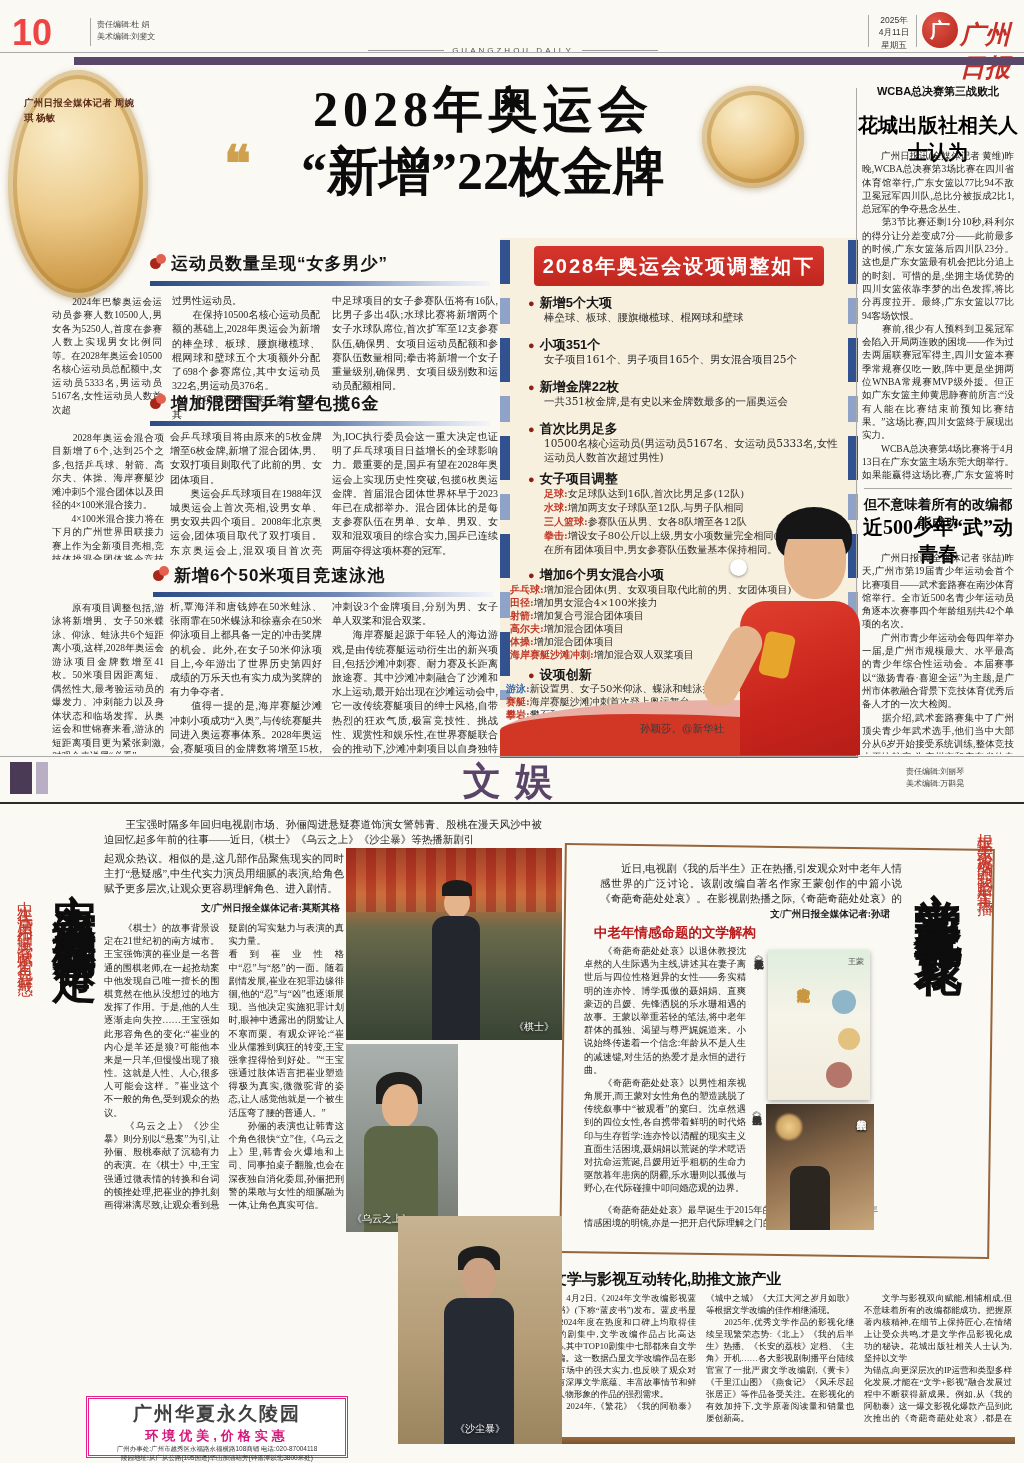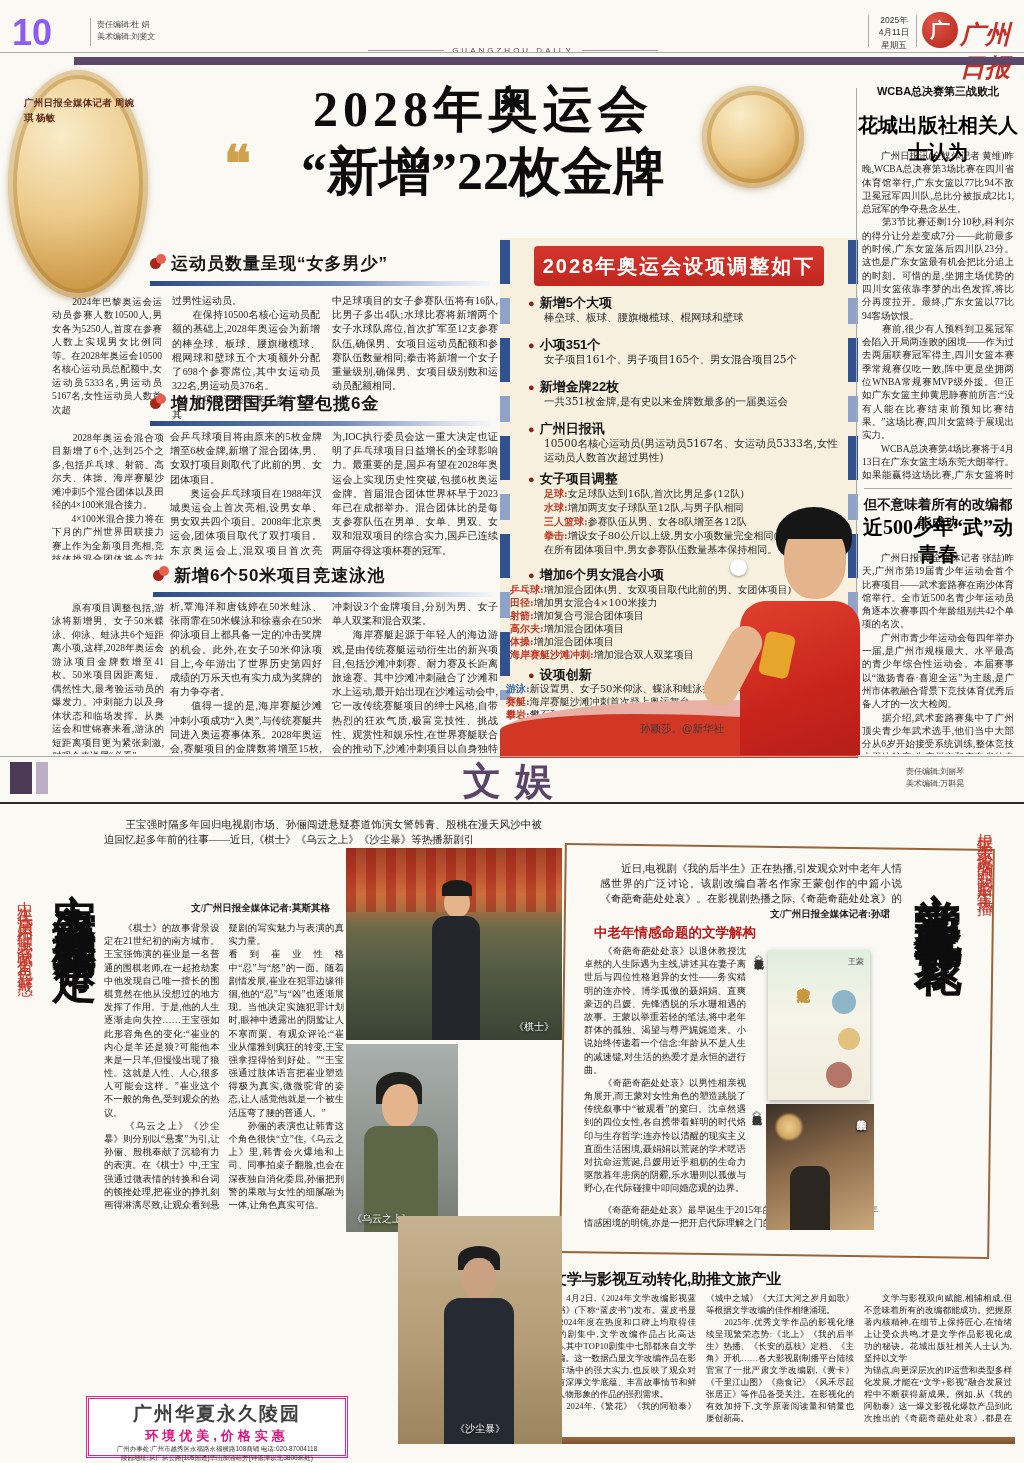--- a/index.html
+++ b/index.html
@@ -5,21 +5,21 @@
   *{box-sizing:border-box;margin:0;padding:0}
   html,body{background:#e8e6e2}
   .page{position:relative;width:1024px;height:1463px;background:#fbf9f4;overflow:hidden;
         font-family:"Liberation Sans",sans-serif;color:#1a1a1a}
   .abs{position:absolute}
   .serif{font-family:"Liberation Serif",serif}
   .col{position:absolute;font-family:"Liberation Serif",serif;text-align:justify;
        line-height:1.42;color:#1f1f1f;white-space:pre-line;overflow:hidden;font-size:10px}
   .vtext{writing-mode:vertical-rl}
   
-  .pageno{font-size:36px;font-weight:900;color:#8b5cf6}
+  .pageno{font-size:36px;font-weight:900;color:#ef4444}
   .edsmall{font-size:8px;line-height:1.5;color:#444}
   .secttl{font-family:"Liberation Serif",serif;font-weight:900;color:#4f3f60}
   .subrow{display:flex;align-items:center;gap:8px}
   .subrow .ln{flex:1;height:1px;background:#999}
   .subrow .tx{font-size:8px;letter-spacing:3px;color:#555;white-space:nowrap}
   .purpleband{background:#5a4769}
   .brand{font-family:"DejaVu Serif",serif;font-style:italic;font-weight:bold;color:#c53028}
   .logocircle{border-radius:50%;background:radial-gradient(circle at 35% 30%,#e0564a,#b42318);
               display:flex;align-items:center;justify-content:center;color:#fff;font-weight:bold}
   
@@ -145,21 +145,21 @@
   <div class="abs sidebars" style="left:500px;top:240px;width:10px;height:460px"></div>
   <div class="abs sidebars" style="left:848px;top:240px;width:10px;height:460px"></div>
   <div class="abs ibanner" style="left:534px;top:246px;width:290px;height:40px">2028年奥运会设项调整如下</div>
 
   <div class="bhead" style="top:294px"><span class="bdot">●</span><span>新增5个大项</span></div>
   <div class="bbody" style="top:311px">棒垒球、板球、腰旗橄榄球、棍网球和壁球</div>
   <div class="bhead" style="top:336px"><span class="bdot">●</span><span>小项351个</span></div>
   <div class="bbody" style="top:353px">女子项目161个、男子项目165个、男女混合项目25个</div>
   <div class="bhead" style="top:378px"><span class="bdot">●</span><span>新增金牌22枚</span></div>
   <div class="bbody" style="top:395px">一共351枚金牌,是有史以来金牌数最多的一届奥运会</div>
-  <div class="bhead" style="top:420px"><span class="bdot">●</span><span>广州日报讯</span></div>
+  <div class="bhead" style="top:420px"><span class="bdot">●</span><span>首次比男足多</span></div>
   <div class="bbody" style="top:437px">10500名核心运动员(男运动员5167名、女运动员5333名,女性运动员人数首次超过男性)</div>
 
   <div class="bhead" style="top:470px"><span class="bdot">●</span><span>女子项目调整</span></div>
   <div class="bline" style="top:487px"><span class="blab">足球:</span><span>女足球队达到16队,首次比男足多(12队)</span></div>
   <div class="bline" style="top:501px"><span class="blab">水球:</span><span>增加两支女子球队至12队,与男子队相同</span></div>
   <div class="bline" style="top:515px"><span class="blab">三人篮球:</span><span>参赛队伍从男、女各8队增至各12队</span></div>
   <div class="bline" style="top:529px"><span class="blab">拳击:</span><span>增设女子80公斤以上级,男女小项数量完全相同(均为7项)</span></div>
   <div class="bline" style="top:543px"><span>在所有团体项目中,男女参赛队伍数量基本保持相同。</span></div>
 
   <div class="bhead" style="top:566px"><span class="bdot">●</span><span>增加6个男女混合小项</span></div>
@@ -208,21 +208,22 @@
   <div class="abs secttl" style="left:440px;top:756px;width:150px;text-align:center;font-size:38px;letter-spacing:14px;color:#5a4468">文娱</div>
   <div class="abs edsmall" style="left:906px;top:766px">
     <div>责任编辑:刘丽琴</div>
     <div>美术编辑:万斟晃</div>
   </div>
   <div class="abs" style="left:0;top:802px;width:1024px;height:2px;background:#2b2b2b"></div>
 
   <div class="abs vred" style="left:14px;top:888px;height:500px;font-size:16px;letter-spacing:5px">中生代演员用细腻表演赋予角色新鲜感</div>
   <div class="abs vbig" style="left:46px;top:858px;height:510px;font-size:44px;letter-spacing:7px">实力演绎悬疑剧获肯定</div>
   <div class="col" style="left:104px;top:818px;width:438px;height:32px;font-size:10.5px">　　王宝强时隔多年回归电视剧市场、孙俪闯进悬疑赛道饰演女警韩青、殷桃在漫天风沙中被迫回忆起多年前的往事——近日,《棋士》《乌云之上》《沙尘暴》等热播新剧引</div>
-  <div class="abs byline" style="left:90px;top:902px;width:240px">文/广州日报全媒体记者:莫斯其格</div>
+  <div class="col" style="left:104px;top:852px;width:240px;height:48px;font-size:10.5px">起观众热议。相似的是,这几部作品聚焦现实的同时主打“悬疑感”,中生代实力演员用细腻的表演,给角色赋予更多层次,让观众更容易理解角色、进入剧情。</div>
+  <div class="abs byline" style="left:100px;top:902px;width:240px">文/广州日报全媒体记者:莫斯其格</div>
   <div class="abs" style="left:104px;top:922px;width:240px;height:468px;column-count:2;column-gap:9px;overflow:hidden">
     <div class="serif" style="font-size:9.3px;line-height:1.42;text-align:justify;white-space:pre-line">　　《棋士》的故事背景设定在21世纪初的南方城市。王宝强饰演的崔业是一名普通的围棋老师,在一起抢劫案中他发现自己唯一擅长的围棋竟然在他从没想过的地方发挥了作用。于是,他的人生逐渐走向失控……王宝强如此形容角色的变化:“崔业的内心是羊还是狼?可能他本来是一只羊,但慢慢出现了狼性。这就是人性、人心,很多人可能会这样。”崔业这个不一般的角色,受到观众的热议。
 　　《乌云之上》《沙尘暴》则分别以“悬案”为引,让孙俪、殷桃奉献了沉稳有力的表演。在《棋士》中,王宝强通过微表情的转换和台词的顿挫处理,把崔业的挣扎刻画得淋漓尽致,让观众看到悬疑剧的写实魅力与表演的真实力量。</div>
     <div class="serif" style="font-size:9.3px;line-height:1.42;text-align:justify;white-space:pre-line">看到崔业性格中“忍”与“怒”的一面。随着剧情发展,崔业在犯罪边缘徘徊,他的“忍”与“凶”也逐渐展现。当他决定实施犯罪计划时,眼神中透露出的阴鸷让人不寒而栗。有观众评论:“崔业从儒雅到疯狂的转变,王宝强拿捏得恰到好处。”“王宝强通过肢体语言把崔业塑造得极为真实,微微驼背的姿态,让人感觉他就是一个被生活压弯了腰的普通人。”
 　　孙俪的表演也让韩青这个角色很快“立”住,《乌云之上》里,韩青会火爆地和上司、同事拍桌子翻脸,也会在深夜独自消化委屈,孙俪把刑警的果敢与女性的细腻融为一体,让角色真实可信。</div>
   </div>
 
   <div class="photo" style="left:346px;top:848px;width:216px;height:192px;background:linear-gradient(180deg,#8a2f20 0%,#b54a2f 14%,#c86a3a 24%,#6a6a4a 42%,#4c5540 72%,#3a4434 100%)">
     <div class="abs" style="left:0;top:0;width:216px;height:64px;background:repeating-linear-gradient(90deg,rgba(170,40,25,.55) 0 10px,rgba(220,120,60,.25) 10px 20px)"></div>
     <div class="abs skin" style="left:98px;top:40px;width:26px;height:30px;border-radius:50%"></div>

